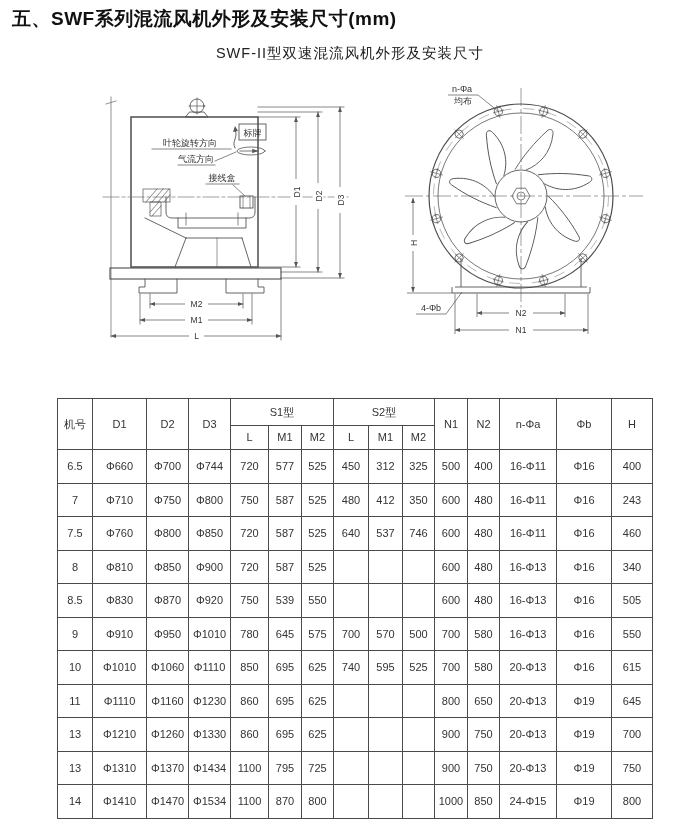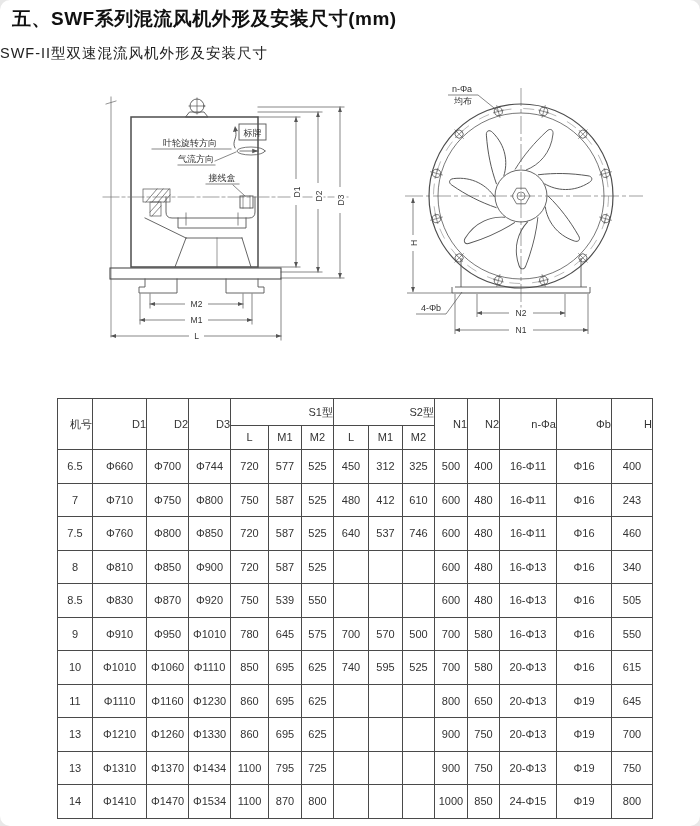--- a/index.html
+++ b/index.html
@@ -1,41 +1,41 @@
 <!DOCTYPE html>
 <html><head>
 <meta charset="utf-8">
 <style>
   html,body { margin:0; padding:0; background:#e8e8e8; }
   .page {
     position:relative; width:700px; height:826px; margin:0 auto;
     background:#ffffff; font-family:"Liberation Sans", sans-serif;
-    color:#1a1a1a; overflow:hidden;border-radius:10px;
+    color:#1a1a1a; overflow:hidden;
   }
   .page-title {
     position:absolute; left:12px; top:6px;
     font-size:19px; font-weight:bold; letter-spacing:0.5px; color:#111;
   }
   .figure-subtitle {
     position:absolute; left:0; top:44px; width:100%;
-    font-size:14.5px; color:#222; letter-spacing:1px;
+    text-align:center; font-size:14.5px; color:#222; letter-spacing:1px;
   }
   svg.drawing { position:absolute; left:0; top:70px; }
   svg.drawing text { font-family:"Liberation Sans", sans-serif; fill:#333; }
 
   table.dims {
     position:absolute; left:57px; top:398px;
     border-collapse:collapse; table-layout:fixed;
     font-size:11px; color:#333;
   }
   table.dims th, table.dims td {
     border:1px solid #4a4a4a; text-align:center; vertical-align:middle;
     padding:0; line-height:1.1; font-weight:normal; overflow:hidden;
   }
-  table.dims thead tr.h1 th { height:26px;text-align:right; }
+  table.dims thead tr.h1 th { height:26px; }
   table.dims thead tr.h2 th { height:23px; }
   table.dims tbody td { height:32.5px; }
 </style>
 </head>
 <body>
 
 <div class="page">
 
   <div class="page-title">五、SWF系列混流风机外形及安装尺寸(mm)</div>
   <div class="figure-subtitle">SWF-II型双速混流风机外形及安装尺寸</div>
@@ -313,21 +313,21 @@
         <tr>
           <td>7</td>
           <td>Φ710</td>
           <td>Φ750</td>
           <td>Φ800</td>
           <td>750</td>
           <td>587</td>
           <td>525</td>
           <td>480</td>
           <td>412</td>
-          <td>610</td>
+          <td>350</td>
           <td>600</td>
           <td>480</td>
           <td>16-Φ11</td>
           <td>Φ16</td>
           <td>243</td>
         </tr>
         <tr>
           <td>7.5</td>
           <td>Φ760</td>
           <td>Φ800</td>

